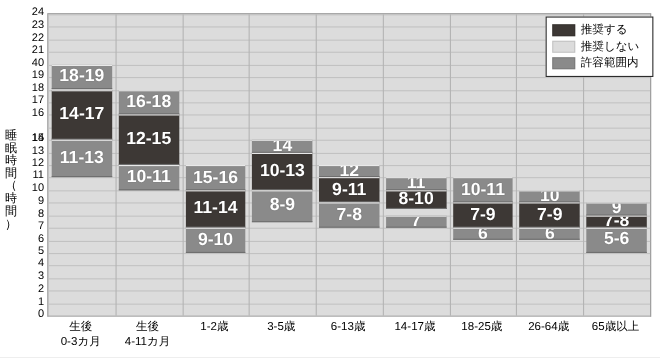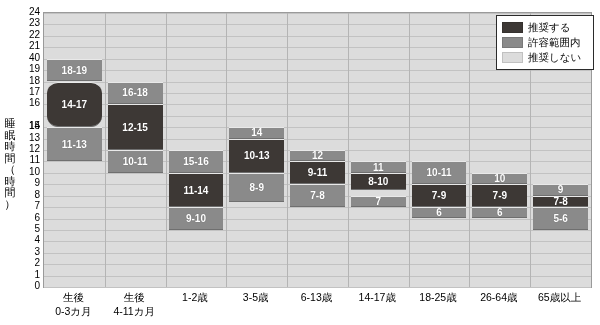--- a/index.html
+++ b/index.html
@@ -35,21 +35,21 @@
   }
   .hgrid{position:absolute;left:0;right:0;height:1px;background:#c2c2c2;}
   .vgrid{position:absolute;top:0;bottom:0;width:1px;background:#b4b4b4;}
 
   
   .col{position:absolute;top:0;bottom:0;}
   .seg{
     position:absolute;left:0;right:0;
     box-sizing:border-box;
     display:flex;align-items:center;justify-content:center;
-    font-size:10px;font-weight:bold;color:#ffffff;
+    font-size:16px;font-weight:bold;color:#ffffff;
     text-shadow:0 0 1px rgba(0,0,0,.35);
     border-top:1px solid #e9e9e9;
     border-bottom:1px solid #6f6f6f;
     overflow:hidden;white-space:nowrap;
   }
   .seg.rec{background:#3d3835;}
   .seg.ok{background:#8a8a8a;}
 
   
   #x-labels{position:absolute;left:43px;top:290px;width:549px;height:35px;}
@@ -144,21 +144,21 @@
       <div class="vgrid" style="left: 182.333px;"></div>
       <div class="vgrid" style="left: 243.111px;"></div>
       <div class="vgrid" style="left: 303.889px;"></div>
       <div class="vgrid" style="left: 364.667px;"></div>
       <div class="vgrid" style="left: 425.444px;"></div>
       <div class="vgrid" style="left: 486.222px;"></div>
       <div class="col" style="left: 3px; width: 54.7778px;">
         <div class="seg ok" style="top: 45.6667px; height: 22.8333px;">
           <span>18-19</span>
         </div>
-        <div class="seg rec" style="top: 68.5px; height: 45.6667px; border-radius: 11px;">
+        <div class="seg rec" style="top: 68.5px; height: 45.6667px;">
           <span>14-17</span>
         </div>
         <div class="seg ok" style="top: 114.167px; height: 34.25px;">
           <span>11-13</span>
         </div>
       </div>
       <div class="col" style="left: 63.7778px; width: 54.7778px;">
         <div class="seg ok" style="top: 68.5px; height: 22.8333px;">
           <span>16-18</span>
         </div>
@@ -259,22 +259,22 @@
       <div class="xlab" style="left: 425.444px; width: 60.7778px;"><span>26-64歳</span></div>
       <div class="xlab" style="left: 486.222px; width: 60.7778px;"><span>65歳以上</span></div>
     </div>
 
   <div id="legend">
       <div class="legend-row">
         <div class="swatch" style="background: rgb(61, 56, 53);"></div>
         <div class="legend-label">推奨する</div>
       </div>
       <div class="legend-row">
+        <div class="swatch" style="background: rgb(220, 220, 220);"></div>
+        <div class="legend-label">推奨しない</div>
+      </div>
+      <div class="legend-row">
         <div class="swatch" style="background: rgb(138, 138, 138);"></div>
         <div class="legend-label">許容範囲内</div>
       </div>
-      <div class="legend-row">
-        <div class="swatch" style="background: rgb(220, 220, 220);"></div>
-        <div class="legend-label">推奨しない</div>
-      </div>
     </div>
 
 </div>
 
 </body></html>

